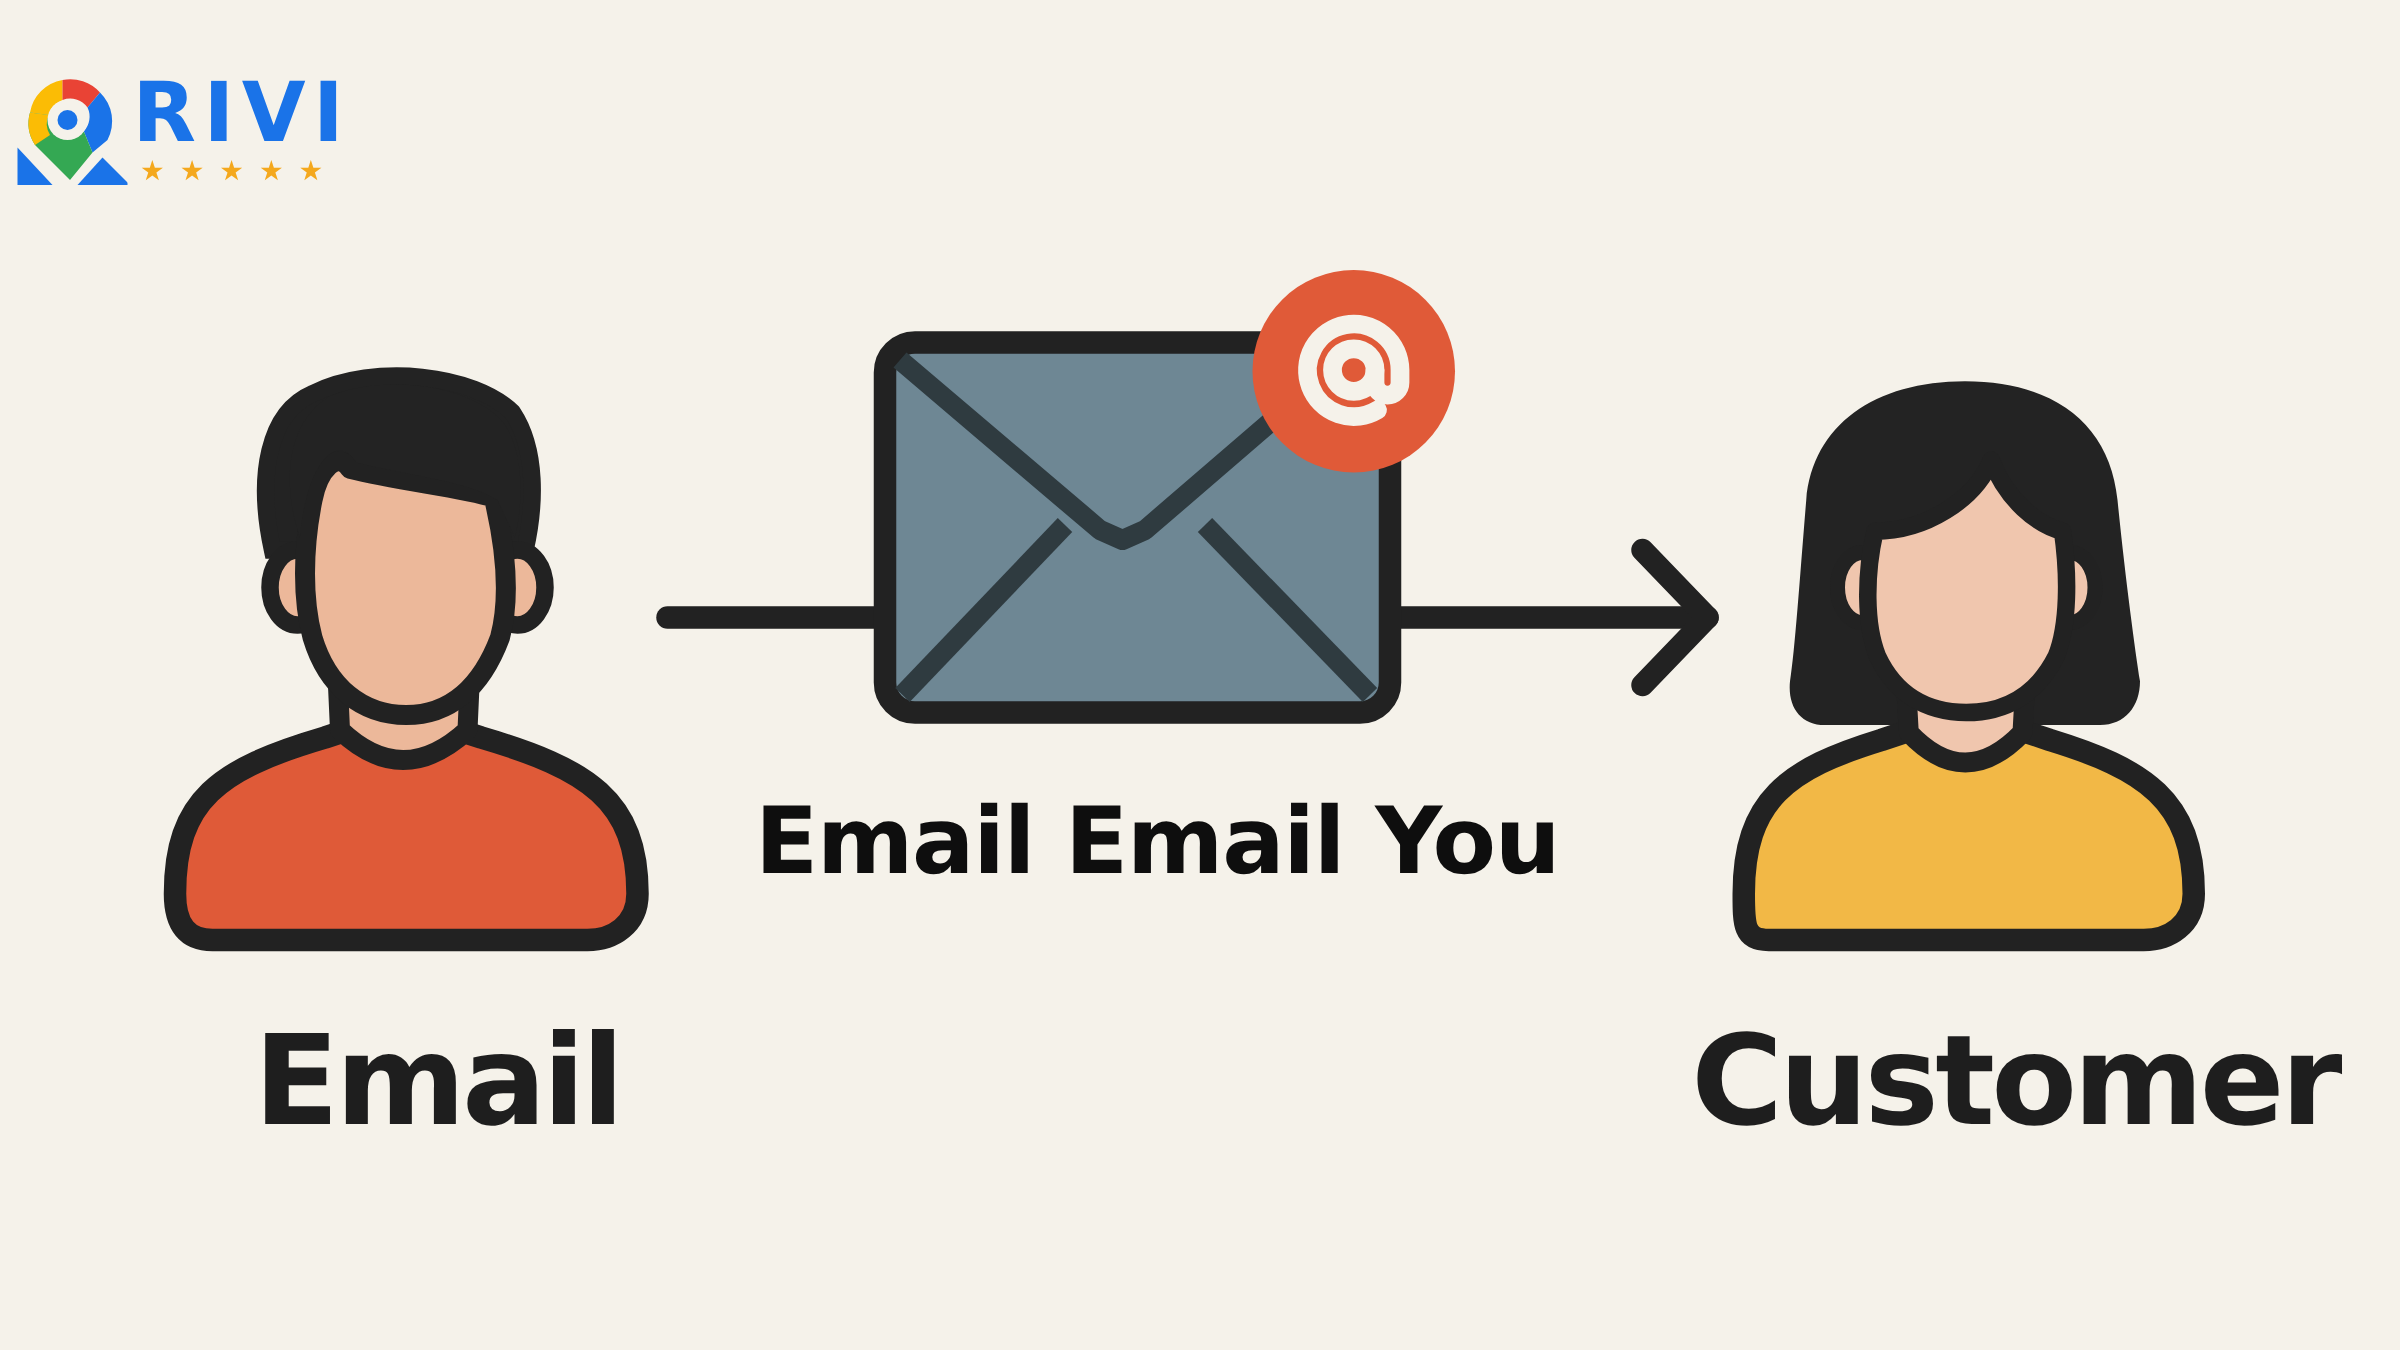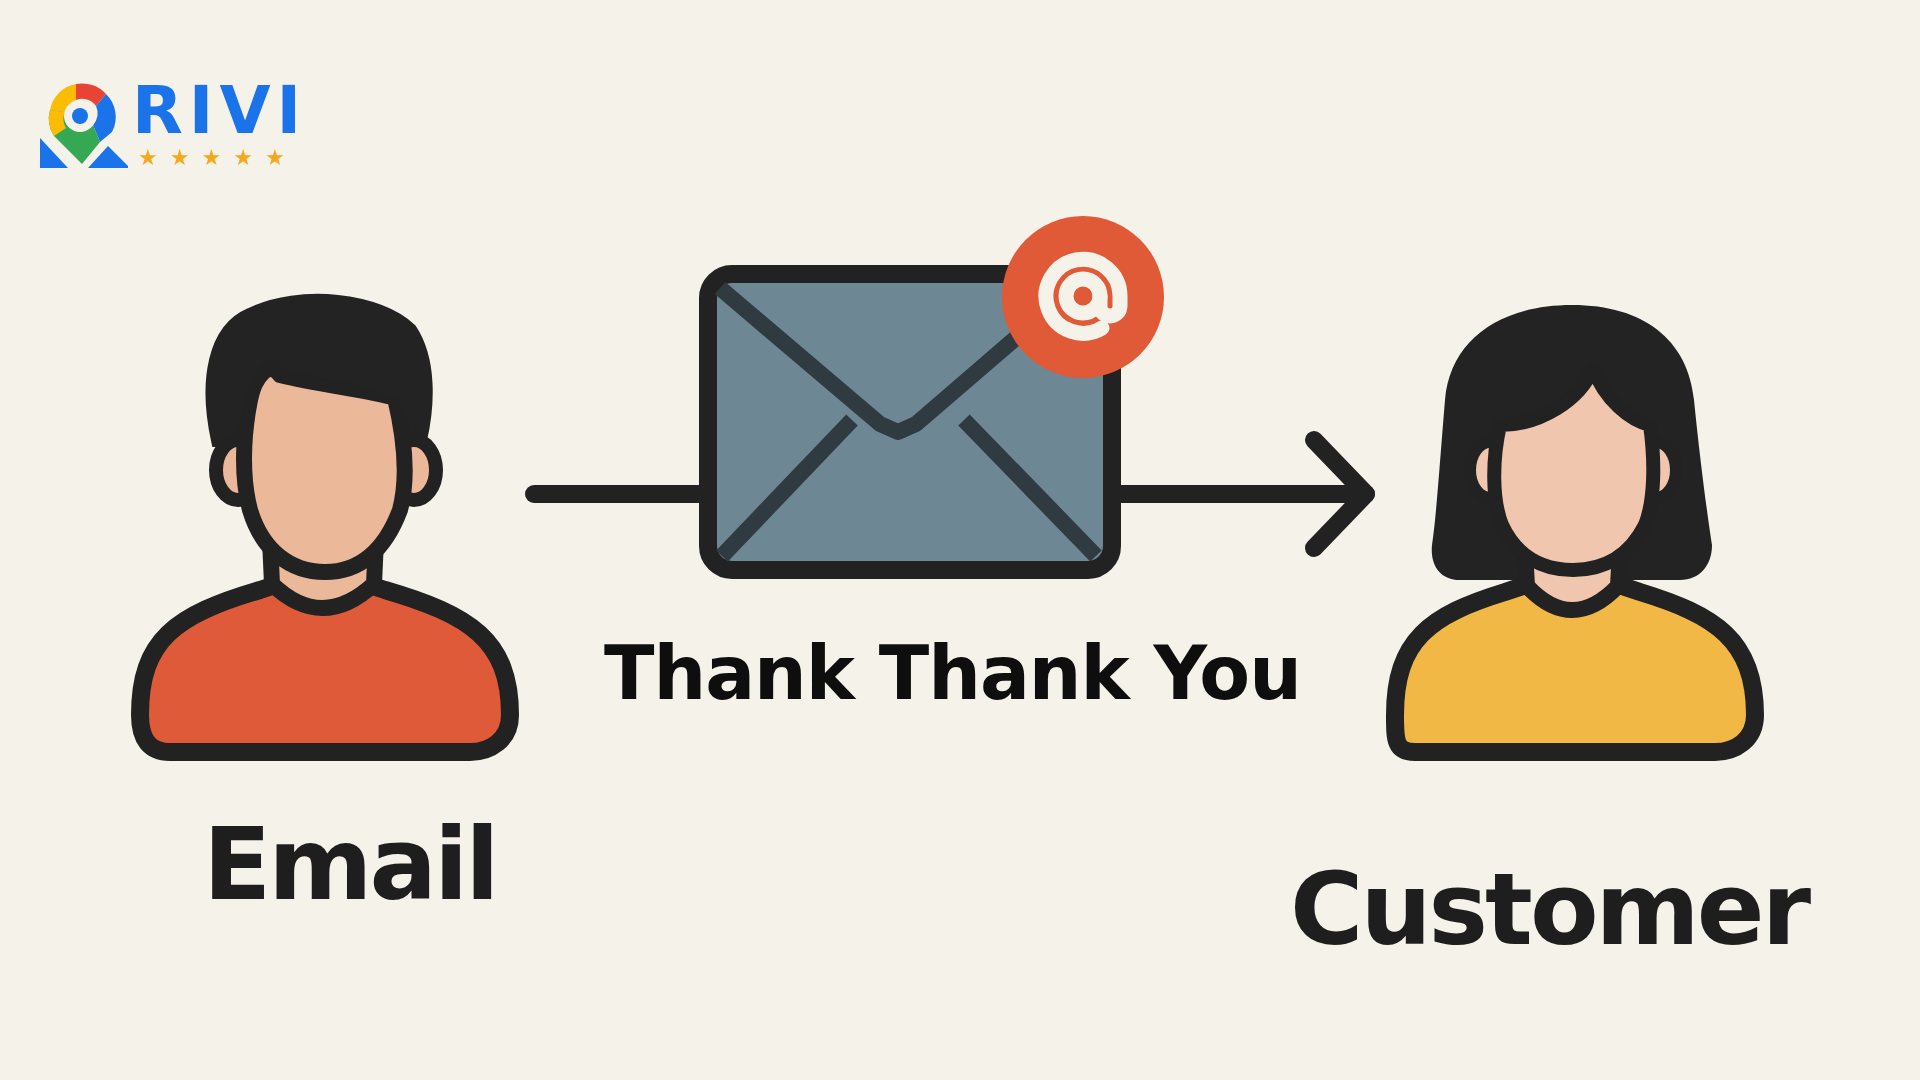--- a/index.html
+++ b/index.html
@@ -3,39 +3,39 @@
   <meta charset="utf-8">
   <style>
     html, body { margin: 0; padding: 0; }
     body {
       width: 1920px; height: 1080px; overflow: hidden;
       background: #F5F2EA;
       position: relative;
       font-family: "DejaVu Sans", sans-serif;
     }
     .abs { position: absolute; }
-    .logo { left: 38px; top: 60px; width: 270px; height: 95px; margin-top: 20px; }
+    .logo { left: 12px; top: 60px; width: 270px; height: 95px; }
     .logo-pin { position: absolute; left: 0; top: 0; width: 90px; height: 90px; }
     .logo-text {
       position: absolute; left: 94px; top: -4px;
       font-family: "DejaVu Sans", sans-serif; font-weight: bold;
       font-size: 66px; color: #1A73E8; letter-spacing: 6px; line-height: 70px;
     }
     .logo-stars {
       position: absolute; left: 100px; top: 66px;
       font-size: 22px; color: #F4A81D; letter-spacing: 12px; line-height: 24px;
     }
     .diagram { left: 0; top: 0; width: 1920px; height: 1080px; }
     .label {
       position: absolute; color: #1E1E1E; white-space: nowrap;
       font-family: "DejaVu Sans", sans-serif; font-weight: bold;
     }
     .label-email { left: 604px; top: 630px; font-size: 74px; letter-spacing: -1px; color: #0E0E0E; }
     .label-seller { left: 203px; top: 806px; font-size: 100px; letter-spacing: -3px; }
-    .label-customer { left: 1290px; top: 806px; font-size: 100px; letter-spacing: -3px; margin-top: 45px; }
+    .label-customer { left: 1353px; top: 806px; font-size: 100px; letter-spacing: -3px; }
   </style>
 </head>
 <body>
 
 <div class="abs logo">
   <svg class="logo-pin" viewBox="0 0 90 90">
 
     <polygon points="2,88 2,58 30,88" fill="#1A73E8"></polygon>
     <polygon points="50,88 70,66 92,88" fill="#1A73E8"></polygon>
 
@@ -99,15 +99,15 @@
 
     <path d="M1525,550 L1527,586 Q1572,634 1618,586 L1620,550 Z" fill="#F0C6AE" stroke="#222" stroke-width="16" stroke-linejoin="round"></path>
 
     <ellipse cx="1490" cy="470" rx="20" ry="28" fill="#F0C6AE" stroke="#222" stroke-width="12"></ellipse>
     <ellipse cx="1656" cy="470" rx="20" ry="28" fill="#F0C6AE" stroke="#222" stroke-width="12"></ellipse>
 
     <path d="M1500,425 C1540,425 1580,400 1593,368 C1605,400 1630,420 1650,425 C1655,460 1655,500 1645,525 C1630,555 1605,570 1573,570 C1541,570 1516,555 1502,525 C1492,500 1492,460 1500,425 Z" fill="#F0C6AE" stroke="#222" stroke-width="14" stroke-linejoin="round"></path>
   </g>
 </svg>
 
-<div class="label label-email">Thank Thank You</div>
+<div class="label label-email">Email Email You</div>
 <div class="label label-seller">Email</div>
 <div class="label label-customer">Customer</div>
 
 </body></html>

